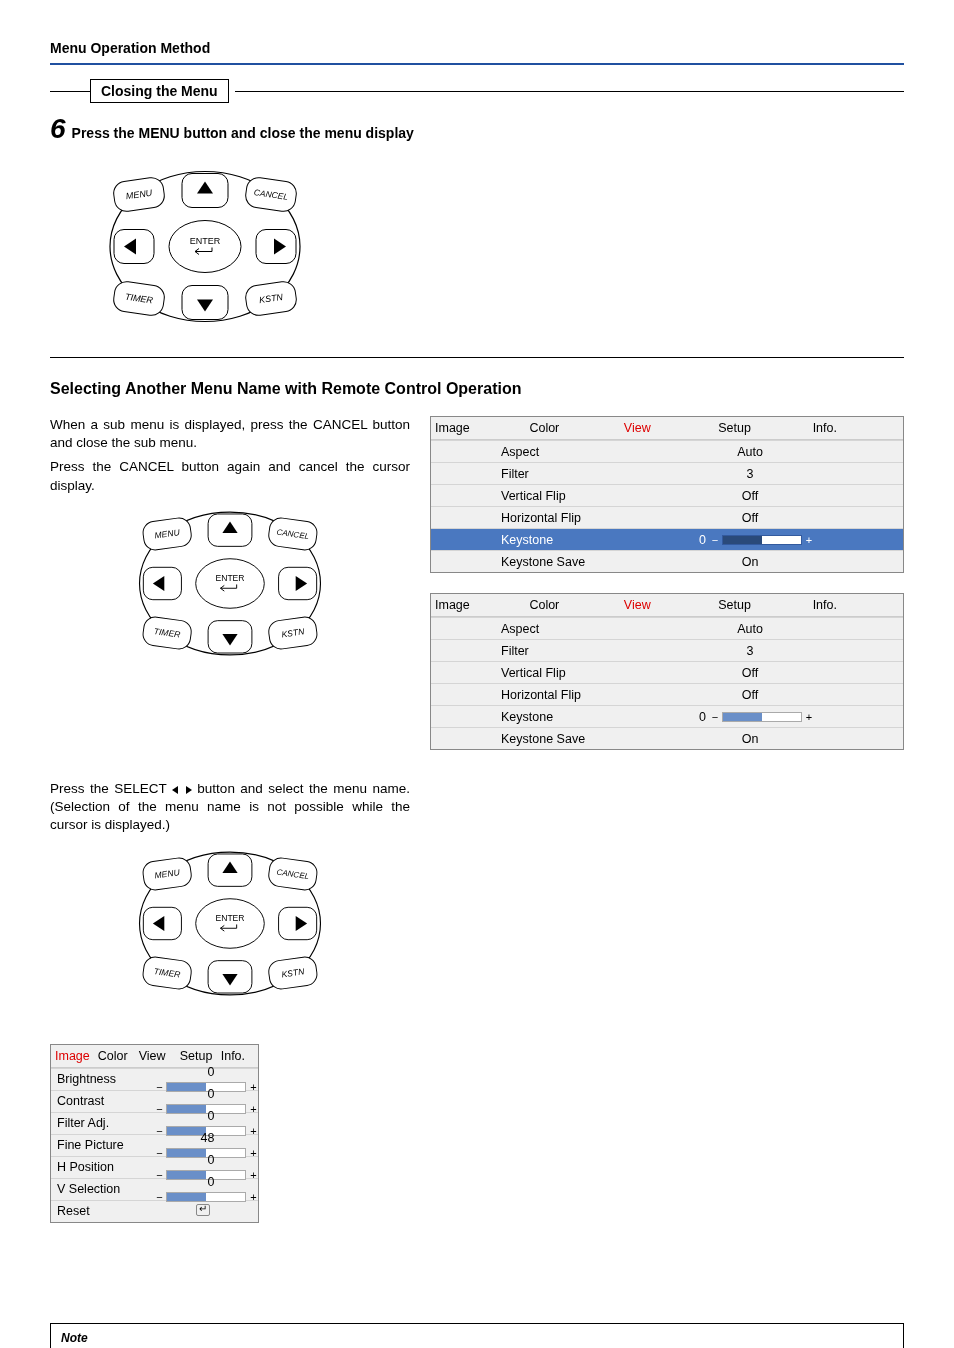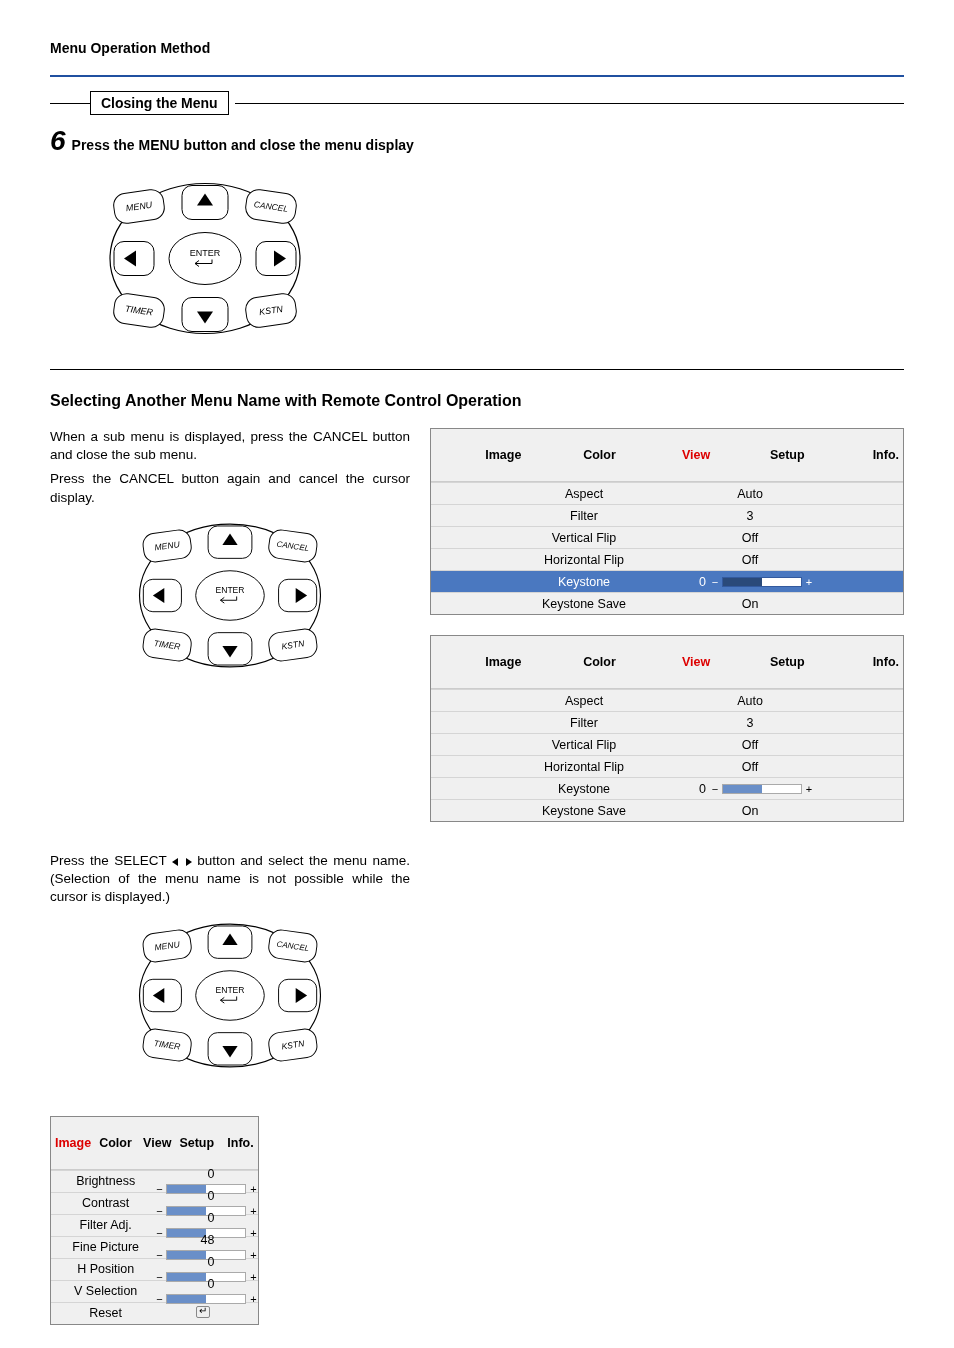--- a/index.html
+++ b/index.html
@@ -1,41 +1,41 @@
 <!DOCTYPE html>
 <html><head>
 <meta charset="utf-8">
 <style>
   * { box-sizing: border-box; margin: 0; padding: 0; }
   body { font-family: Arial, Helvetica, sans-serif; background: #fff; width: 954px; margin: 0 auto; padding: 40px 50px 30px 50px; font-size: 13px; color: #000; }
-  .section-header { font-weight: bold; font-size: 14px; border-bottom: 2px solid #2050a0; padding-bottom: 19px; margin-bottom: 8px; }
+  .section-header { font-weight: bold; font-size: 14px; border-bottom: 2px solid #2050a0; padding-bottom: 7px; margin-bottom: 8px; }
   .closing-wrap { display: flex; align-items: center; margin: 14px 0 10px 0; }
   .closing-wrap .lead { width: 40px; border-top: 1px solid #000; height: 0; }
   .closing-box { border: 1px solid #000; padding: 3px 10px; font-weight: bold; font-size: 14px; }
   .closing-trail { flex: 1; border-top: 1px solid #000; height: 0; margin-left: 6px; }
   .step-line { display: flex; align-items: baseline; gap: 6px; margin: 6px 0 14px 0; }
   .step-num { font-size: 28px; font-weight: bold; font-style: italic; }
   .step-text { font-size: 14px; font-weight: bold; }
   .remote-fig { width: 210px; height: 175px; margin: 0 0 10px 50px; }
   .divider { border-top: 1px solid #000; margin: 10px 0 22px 0; }
   .subhead { font-size: 16px; font-weight: bold; margin: 0 0 18px 0; }
   .two-col { display: flex; align-items: flex-start; gap: 20px; }
   .left-col { width: 360px; }
   .right-col { flex: 1; }
   .body-text { font-size: 13.5px; line-height: 1.35; text-align: justify; margin-bottom: 6px; }
   .remote-fig2 { width: 200px; height: 165px; margin: 6px auto 18px auto; display:block;}
   .osd { border: 1px solid #888; background: #f0f0f0; margin-bottom: 20px; font-size: 12.5px; }
   .osd-tabs { display: flex; }
-  .osd-tab { flex: 1; text-align: right; padding: 19px 4px; font-weight: bold; border-bottom: 1px solid #ccc; }
+  .osd-tab { flex: 1; text-align: left; padding: 4px 4px; font-weight: normal; border-bottom: 1px solid #ccc; }
   .osd-tab.active { color: #d00; }
   .osd-rows { }
   .osd-row { display: flex; align-items: center; padding: 3px 6px; border-top: 1px solid #d5d5d5; height: 22px; }
   .osd-row.sel { background: #4a78c0; color: #fff; }
   .osd-narrow .osd-row { padding-left: 70px; padding-right: 70px; }
-  .osd-row .label { flex: 0 0 50%; text-align: center; }
+  .osd-row .label { flex: 0 0 50%; }
   .osd-row .valcell { flex: 1; text-align: center; position: relative; }
   .bar-val { display:inline-block; width:20px; text-align:right; margin-right:4px;}
   .bar-wrap { display:inline-flex; align-items:center; gap:2px; vertical-align:middle;}
   .bar-minus, .bar-plus { font-size: 11px; width:10px; text-align:center;}
   .bar-track { width: 80px; height: 10px; background: #fff; border:1px solid #aaa; position:relative; display:inline-block;}
   .bar-fill { position:absolute; left:0; top:0; bottom:0; width:50%; background:#6a8fc8;}
   .osd-row.sel .bar-track { border-color:#335a9e; }
   .osd-row.sel .bar-fill { background:#2a4a7a; }
   .reset-icon { display:inline-block; width:14px; height:12px; border:1px solid #888; border-radius:2px; position:relative;}
   .reset-icon::after { content:"↵"; font-size:10px; position:absolute; left:2px; top:-2px;}

